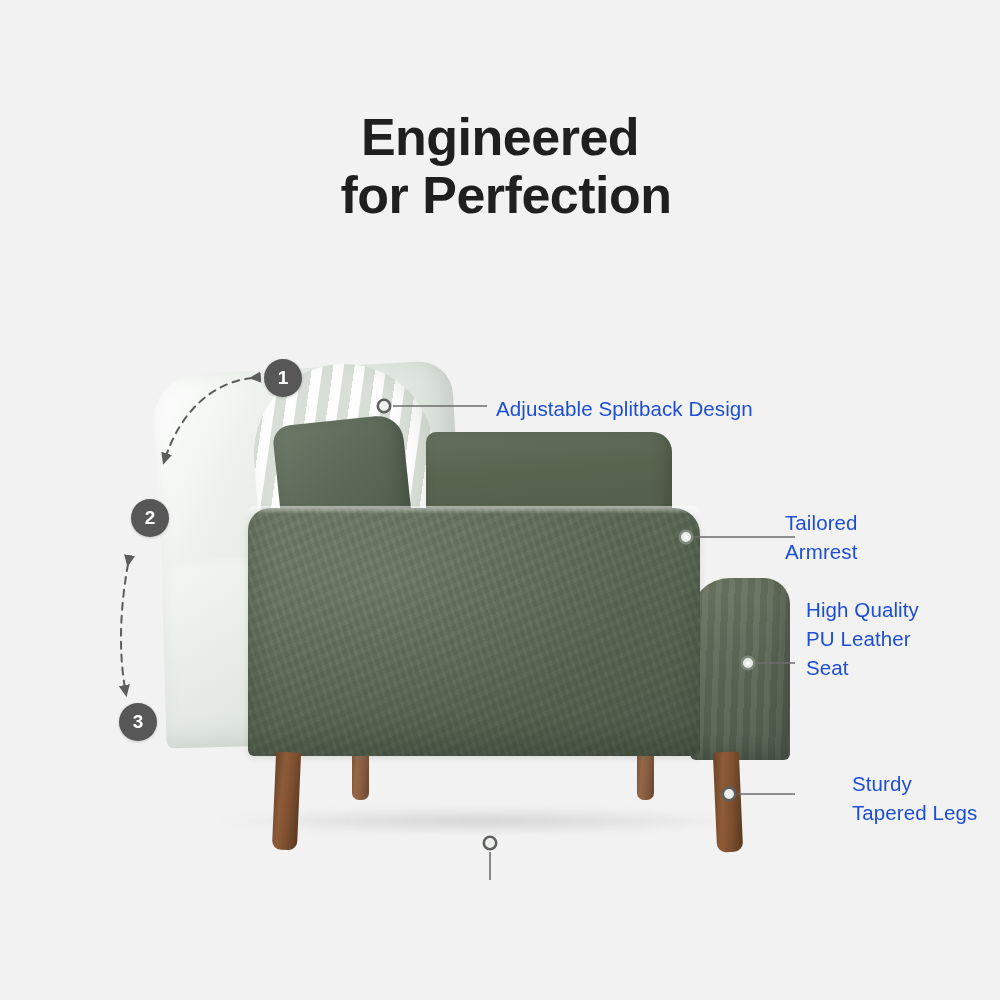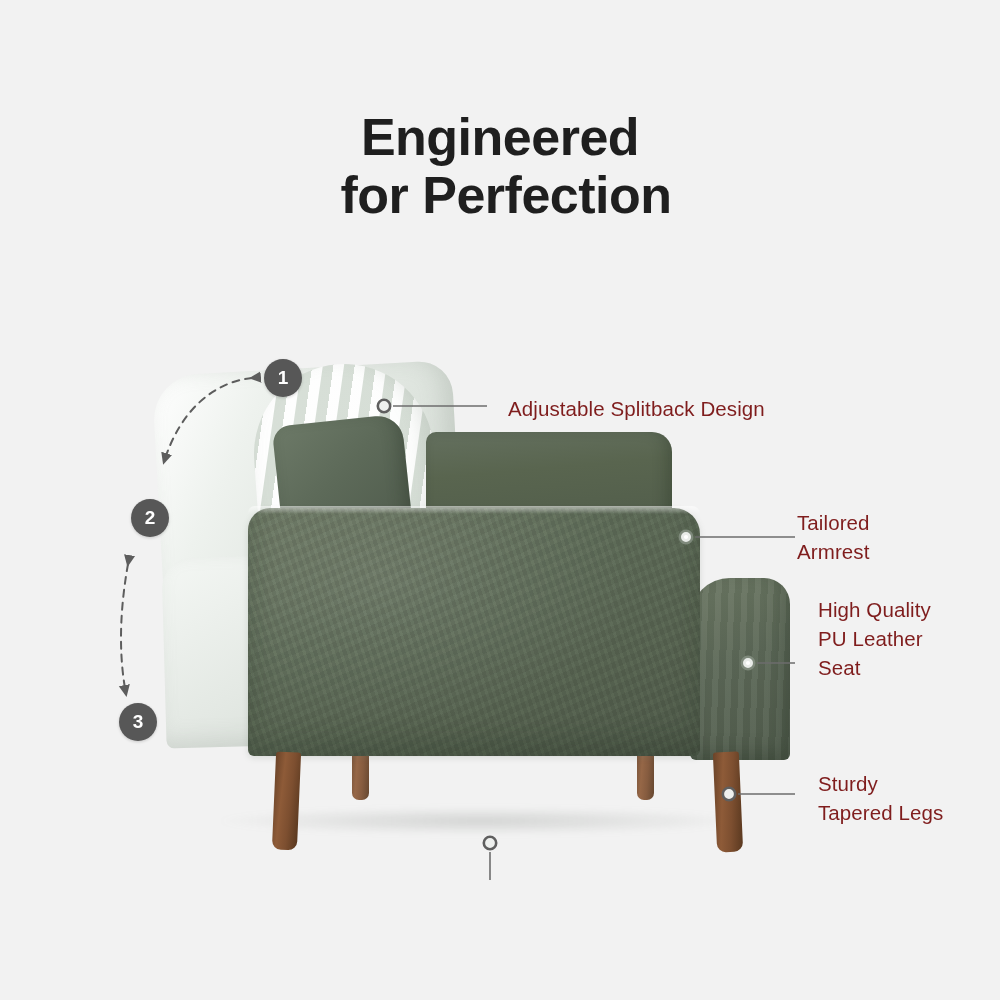--- a/index.html
+++ b/index.html
@@ -189,26 +189,25 @@
     font-weight: bold;
     display: flex;
     align-items: center;
     justify-content: center;
     box-shadow: 0 1px 3px rgba(0,0,0,0.18);
   }
 
   
   .callout {
     position: absolute;
-    color: #7f1d1d;
+    color: #1d4ed8;
     font-size: 20.5px;
     line-height: 1.42;
     white-space: pre-line;
     letter-spacing: 0.1px;
-    margin-left: 12px;
   }
 
   
   #overlay {
     position: absolute;
     left: 0; top: 0;
     width: 1000px;
     height: 1000px;
     pointer-events: none;
   }
@@ -259,21 +258,21 @@
 
   <div class="callout" style="left:496px; top:394px;">Adjustable Splitback Design</div>
 
   <div class="callout" style="left:785px; top:508px;">Tailored
 Armrest</div>
 
   <div class="callout" style="left:806px; top:595px;">High Quality
 PU Leather
 Seat</div>
 
-  <div class="callout" style="left:806px; top:769px;">Sturdy
+  <div class="callout" style="left:852px; top:769px;">Sturdy
 Tapered Legs</div>
 
 
   <svg id="overlay" viewBox="0 0 1000 1000">
     <defs>
       <marker id="dart" markerWidth="7" markerHeight="7" refX="4.5" refY="3.2" orient="auto">
         <path d="M0,0.4 L6,3.2 L0,6 Z" fill="#5d5d5d"></path>
       </marker>
     </defs>
 

